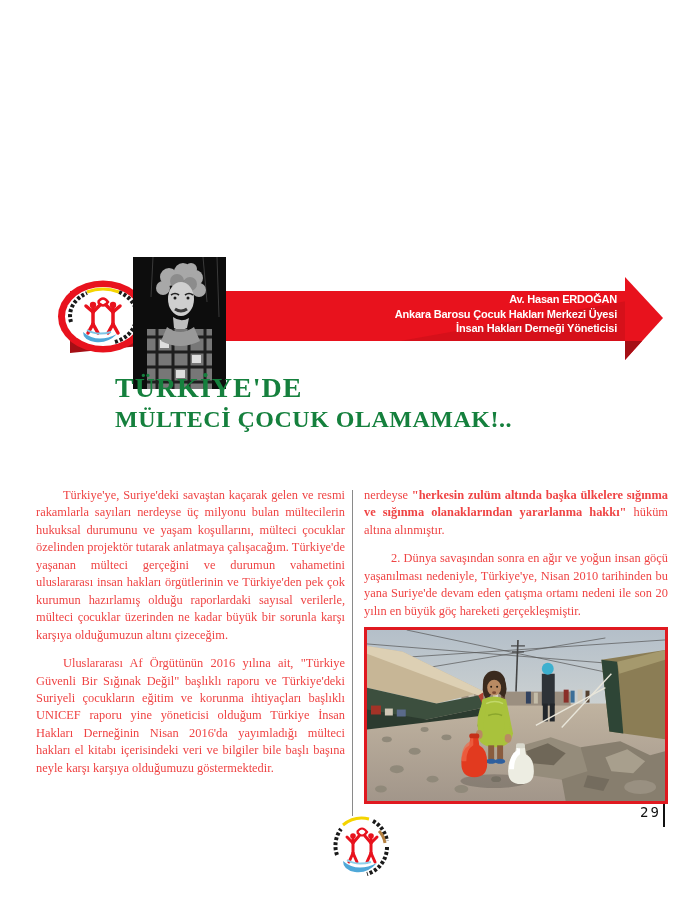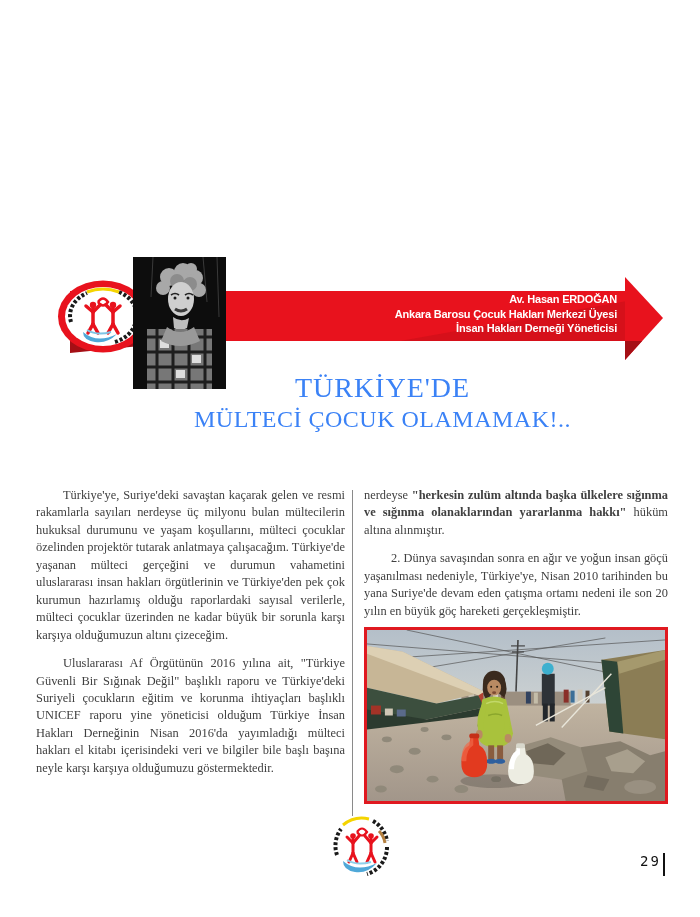--- a/index.html
+++ b/index.html
@@ -16,50 +16,50 @@
   .banner-text {
     position:absolute; left:260px; top:292px; width:357px;
     text-align:right; color:#ffffff;
     font-family:"Liberation Sans", sans-serif; font-weight:bold;
     font-size:11px; line-height:14.5px; letter-spacing:-0.2px;
   }
 
   
   .title {
     position:absolute; left:115px; top:372px; width:535px;
-    text-align:center; color:#3b82f6; font-weight:normal;
+    text-align:left; color:#15803d; font-weight:bold;
     font-family:"Liberation Serif", serif;
   }
   .title .t1 { display:block; font-size:28px; line-height:31px; letter-spacing:1px; }
   .title .t2 { display:block; font-size:24px; line-height:33px; letter-spacing:0.5px; }
 
   
   .col-left  { position:absolute; left:36px;  top:487px; width:309px; }
   .col-right { position:absolute; left:364px; top:487px; width:304px; }
   .col-divider { position:absolute; left:352px; top:490px; width:1px; height:326px; background:#8a8a8a; }
 
   .body-p {
     font-size:12.4px; line-height:17.45px; text-align:justify;
-    text-indent:27px; margin-bottom:11px; color:#404040;
+    text-indent:27px; margin-bottom:11px; color:#ef4444;
   }
   .body-p.no-indent { text-indent:0; }
   .body-p.last { margin-bottom:0; }
   .bold-inline { font-weight:bold; }
 
   
   .camp-photo {
     margin-top:7px; width:304px; height:177px;
     border:3px solid #e01920; background:#b9c3cb;
   }
   .camp-photo svg { display:block; width:100%; height:100%; }
 
   
   .footer-logo { position:absolute; left:329px; top:815px; width:66px; height:66px; }
   .page-number {
-    position:absolute; left:640px; top:853px; display:flex; align-items:flex-start;
+    position:absolute; left:640px; top:804px; display:flex; align-items:flex-start;
     font-family:"DejaVu Sans Mono", monospace; font-size:14px; letter-spacing:2px; color:#111;
   }
   .page-number .bar { width:2px; height:23px; background:#111; margin-left:2px; }
 </style>
 </head>
 <body>
 
 <div class="page">
 
   <svg class="banner-svg" viewBox="0 0 595 85" preserveAspectRatio="none">

